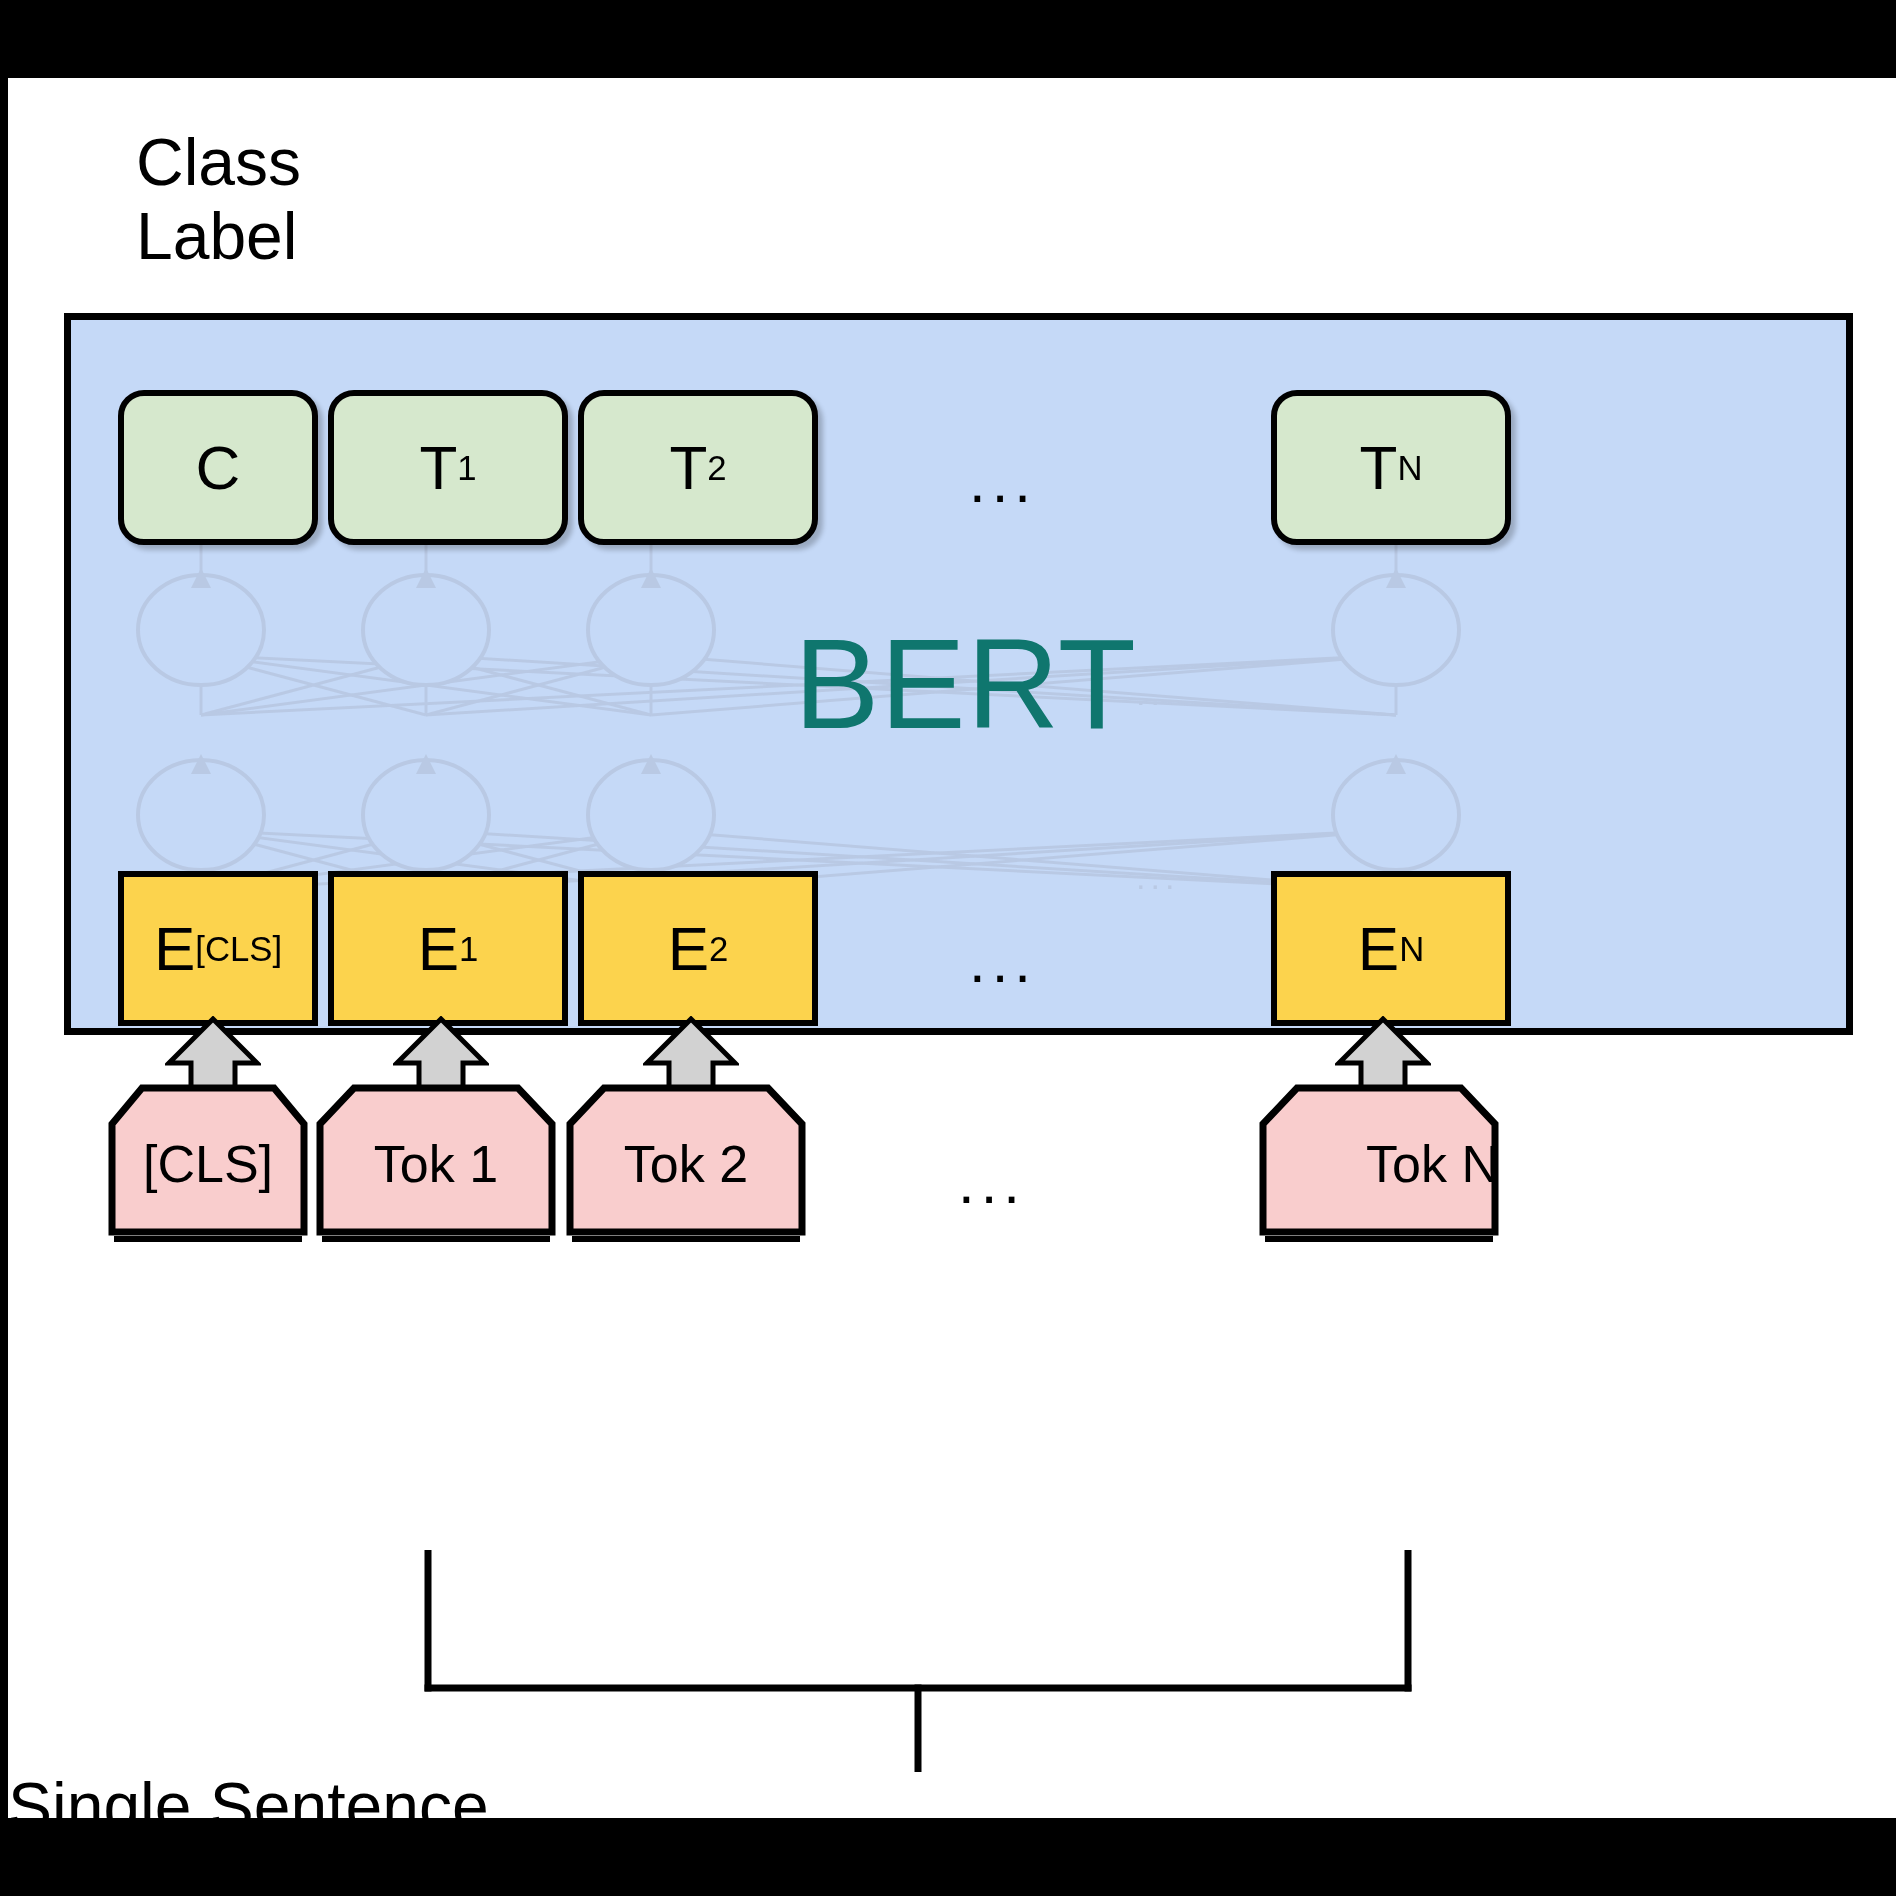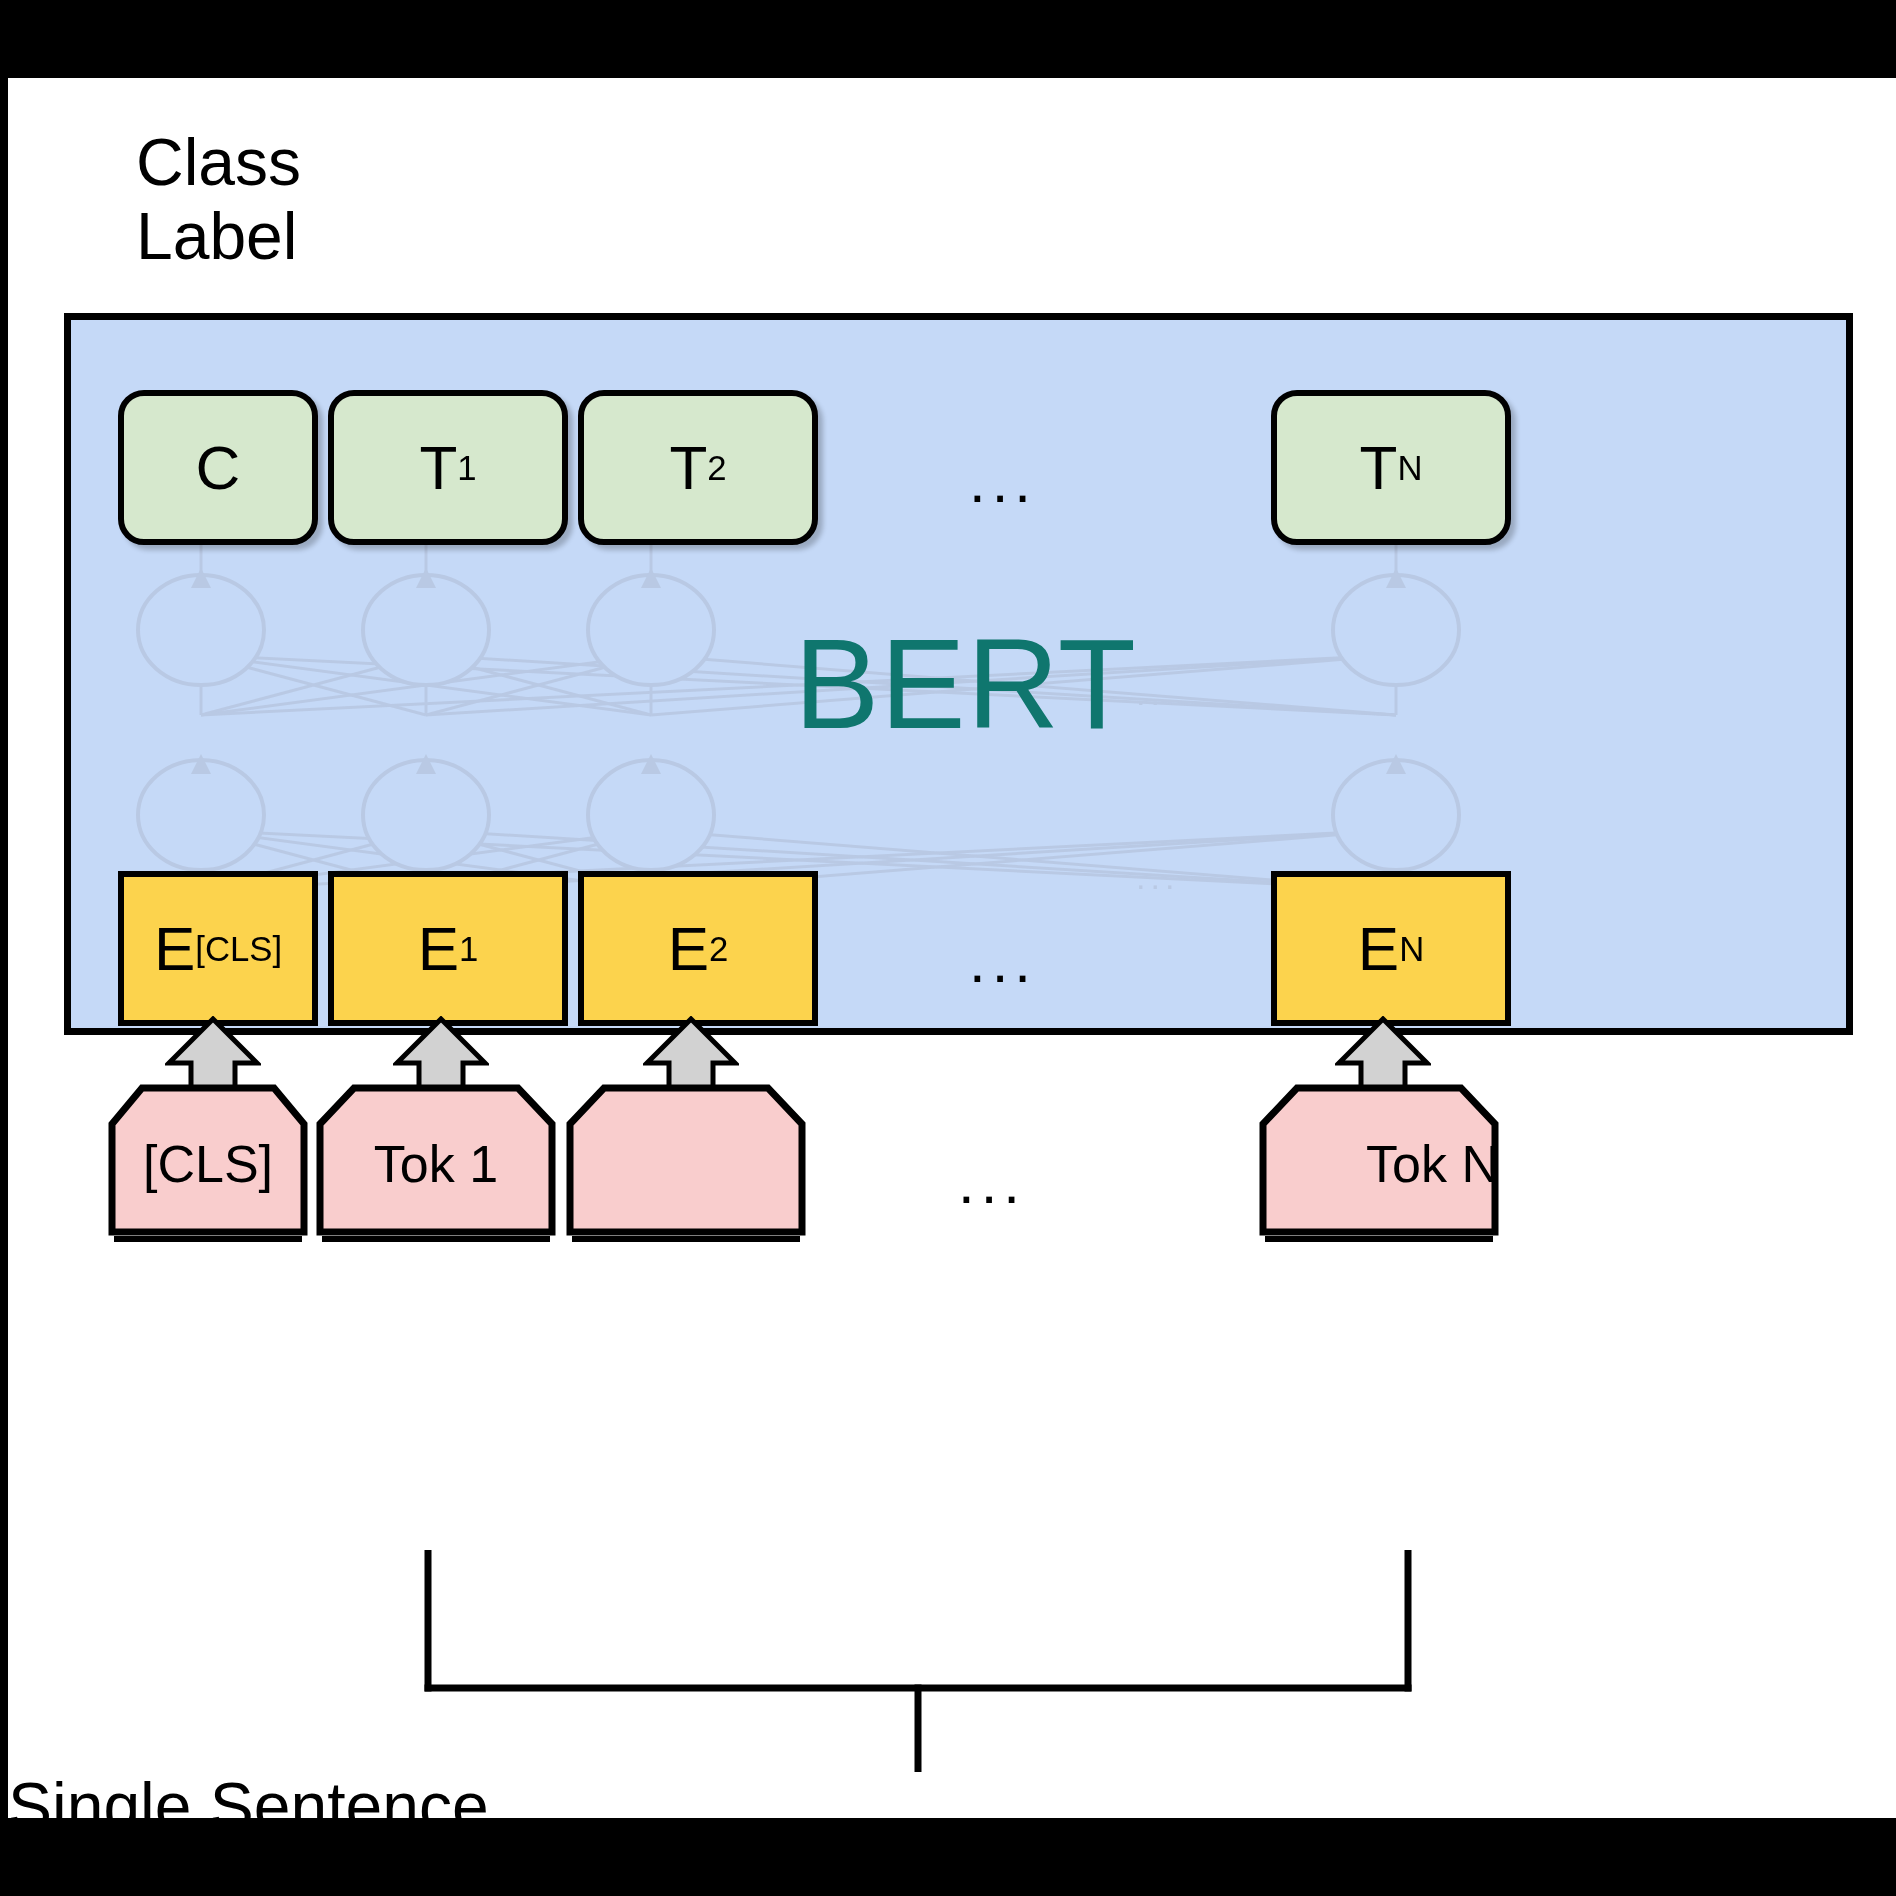--- a/index.html
+++ b/index.html
@@ -330,20 +330,23 @@
       <line x1="6" y1="155" x2="234" y2="155" stroke="#000000" stroke-width="6"></line>
     </svg>
     <div class="tok-box" style="left:308px; top:1006px; width:240px; height:160px; background:transparent; clip-path:none;text-align:center;">
       <span>Tok 1</span>
     </div>
 
     <svg class="tok-outline" style="left:558px; top:1006px; width:240px; height:160px;" viewBox="0 0 240 160" preserveAspectRatio="none">
       <polygon points="4,40 38,4 202,4 236,40 236,148 4,148" fill="#f9cdcd" stroke="#000000" stroke-width="7" stroke-linejoin="miter"></polygon>
       <line x1="6" y1="155" x2="234" y2="155" stroke="#000000" stroke-width="6"></line>
     </svg>
+    <div class="tok-box" style="left:558px; top:1006px; width:240px; height:160px; background:transparent; clip-path:none;">
+      <span>Tok 2</span>
+    </div>
 
     <svg class="tok-outline" style="left:1251px; top:1006px; width:240px; height:160px;" viewBox="0 0 240 160" preserveAspectRatio="none">
       <polygon points="4,40 38,4 202,4 236,40 236,148 4,148" fill="#f9cdcd" stroke="#000000" stroke-width="7" stroke-linejoin="miter"></polygon>
       <line x1="6" y1="155" x2="234" y2="155" stroke="#000000" stroke-width="6"></line>
     </svg>
     <div class="tok-box" style="left:1251px; top:1006px; width:240px; height:160px; background:transparent; clip-path:none;justify-content:flex-end;">
       <span>Tok N</span>
     </div>
 
     <div class="dots" style="left:950px; top:1075px;">...</div>

